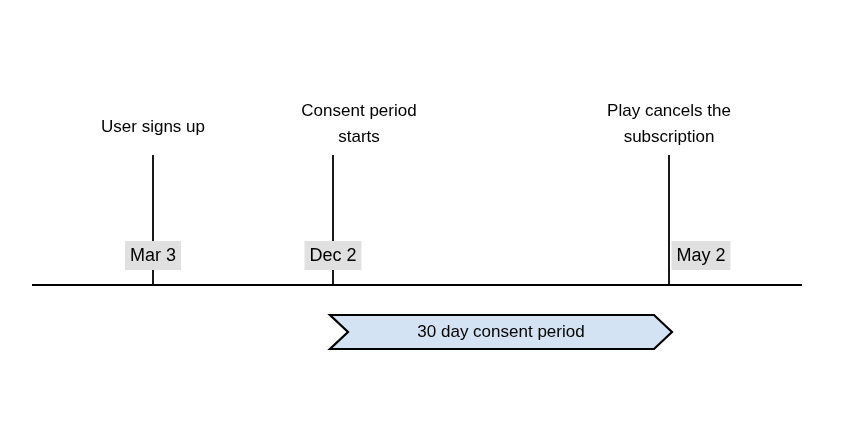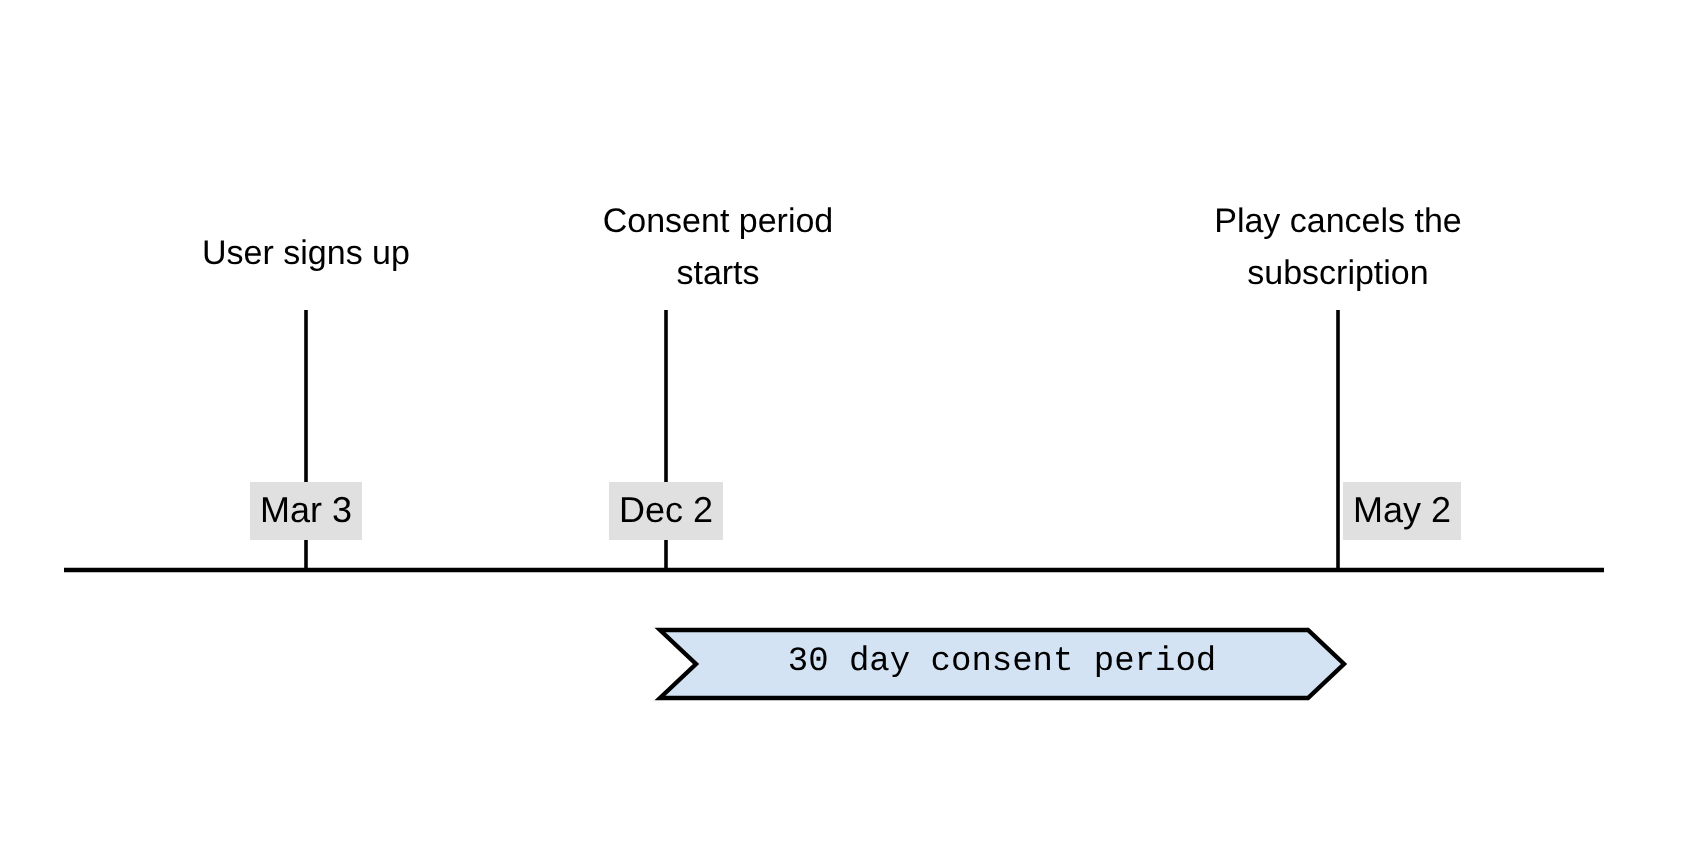--- a/index.html
+++ b/index.html
@@ -46,21 +46,21 @@
     white-space: nowrap;
     font-family: "Liberation Sans", sans-serif;
   }
   .banner-text {
     position: absolute;
     font-size: 17px;
     line-height: 18px;
     color: #000000;
     white-space: nowrap;
     transform: translate(-50%, -50%);
-    font-family: Liberation Mono, monospace;
+    font-family: Liberation Sans, sans-serif;
   }
 </style>
 </head>
 <body>
 
 <div id="canvas">
 
   <svg id="timeline-svg" viewBox="0 0 852 426" xmlns="http://www.w3.org/2000/svg">
 
     <line id="axis-line" x1="32" y1="285" x2="802" y2="285" stroke="#000000" stroke-width="2.2"></line>

